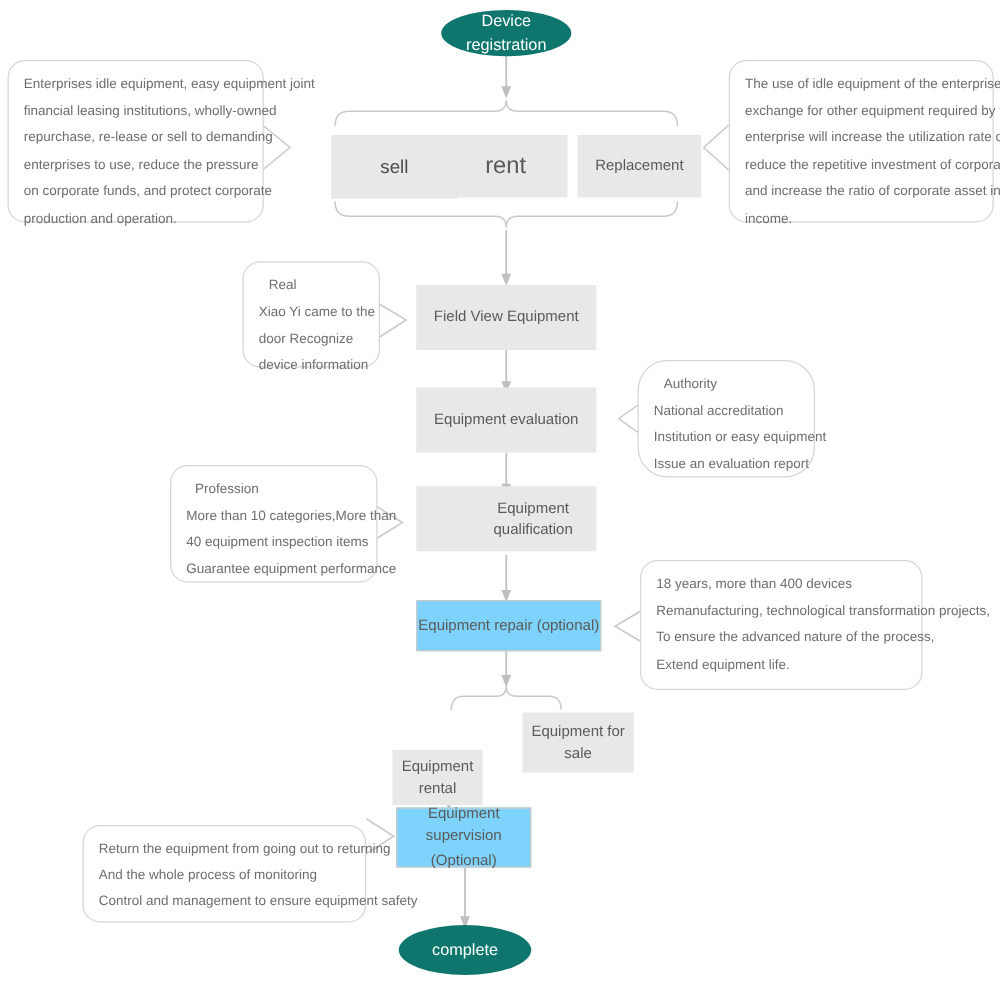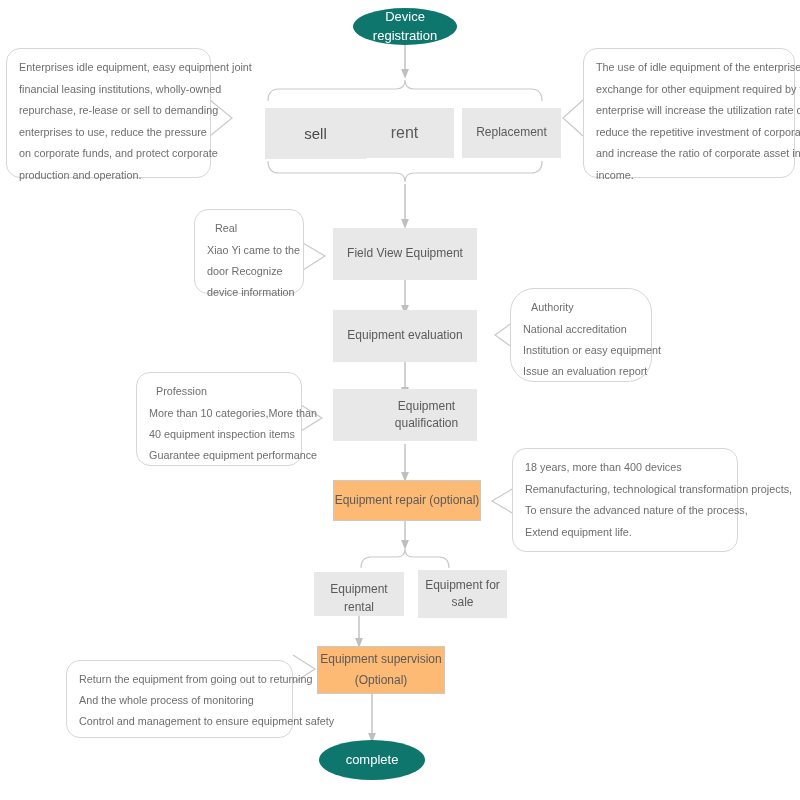--- a/index.html
+++ b/index.html
@@ -27,21 +27,21 @@
     text-align: center;
     color: #5a5a5a;
     font-size: 12px;
     line-height: 1.45;
   }
   .proc {
     background: #e8e8e8;
     border: none;
   }
   .proc-outline {
-    background: #fdba74;
+    background: #7dd3fc;
     border: 1px solid #c9c9c9;
     text-align: center;
   }
   .terminator {
     background: #0f766e;
     border-radius: 50%;
     color: #ffffff;
     font-size: 13px;
   }
   .bigtxt { font-size: 15px; color: #4a4a4a; }
@@ -115,21 +115,21 @@
   </svg>
 
   <div class="node terminator" style="left:353px; top:8px; width:104px; height:37px;">
     <span>Device registration</span>
   </div>
 
   <div class="node proc bigtxt" style="left:249px; top:108px; width:101px; height:51px;margin-left:16px;">
     <span>sell</span>
   </div>
 
-  <div class="node proc" style="left:355px; top:108px; width:99px; height:50px; font-size:16px;text-align:center;">
+  <div class="node proc" style="left:355px; top:108px; width:99px; height:50px; font-size:19px;text-align:center;">
     <span>rent</span>
   </div>
 
   <div class="node proc" style="left:462px; top:108px; width:99px; height:50px;">
     <span>Replacement</span>
   </div>
 
   <div class="node proc" style="left:333px; top:228px; width:144px; height:52px;">
     <span>Field View Equipment</span>
   </div>
@@ -139,29 +139,29 @@
   </div>
 
   <div class="node proc" style="left:333px; top:389px; width:144px; height:52px;padding-left:43px;">
     <span>Equipment qualification</span>
   </div>
 
   <div class="node proc-outline" style="left:333px; top:480px; width:148px; height:41px;">
     <span>Equipment repair (optional)</span>
   </div>
 
-  <div class="node proc" style="left:314px; top:572px; width:90px; height:44px;align-items:flex-end;">
+  <div class="node proc" style="left:314px; top:600px; width:72px; height:44px;">
     <span>Equipment  rental</span>
   </div>
 
   <div class="node proc" style="left:418px; top:570px; width:89px; height:48px;">
     <span>Equipment for sale</span>
   </div>
 
-  <div class="node proc-outline" style="left:317px; top:646px; width:128px; height:48px; flex-direction:column; gap:3px;">
+  <div class="node proc-outline" style="left:317px; top:646px; width:108px; height:48px; flex-direction:column; gap:3px;">
     <span>Equipment supervision</span>
     <span>(Optional)</span>
   </div>
 
   <div class="node terminator" style="left:319px; top:740px; width:106px; height:40px;">
     <span>complete</span>
   </div>
 
   <div class="callout" style="left:6px; top:48px; width:205px; height:130px;">
     <span class="ln">Enterprises idle equipment, easy equipment joint</span>

